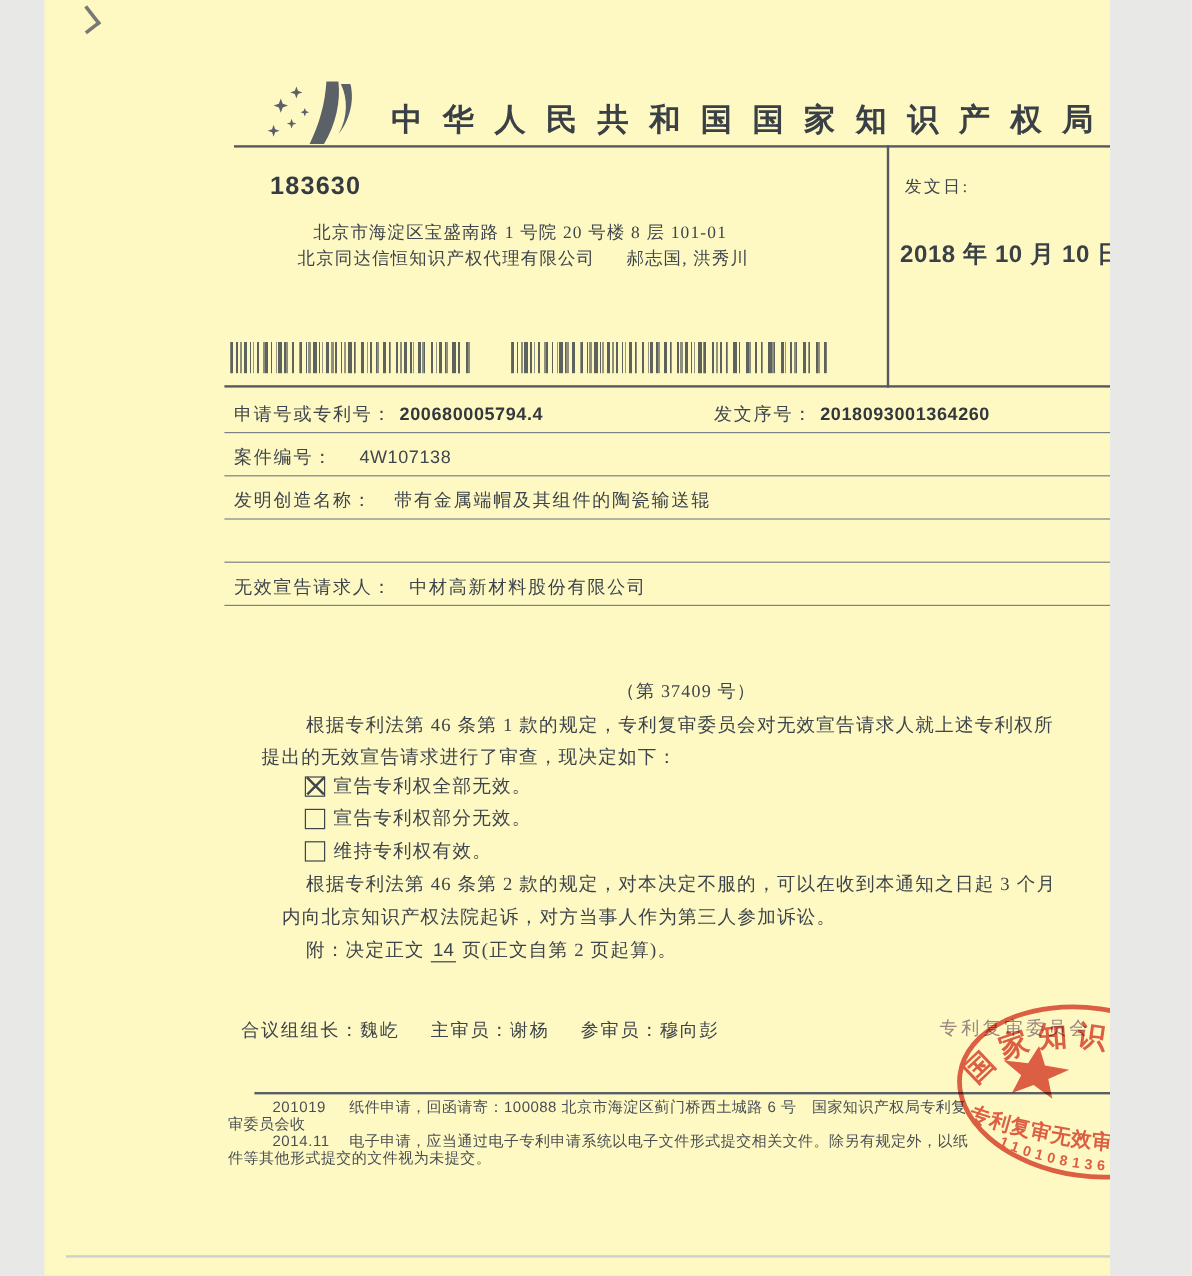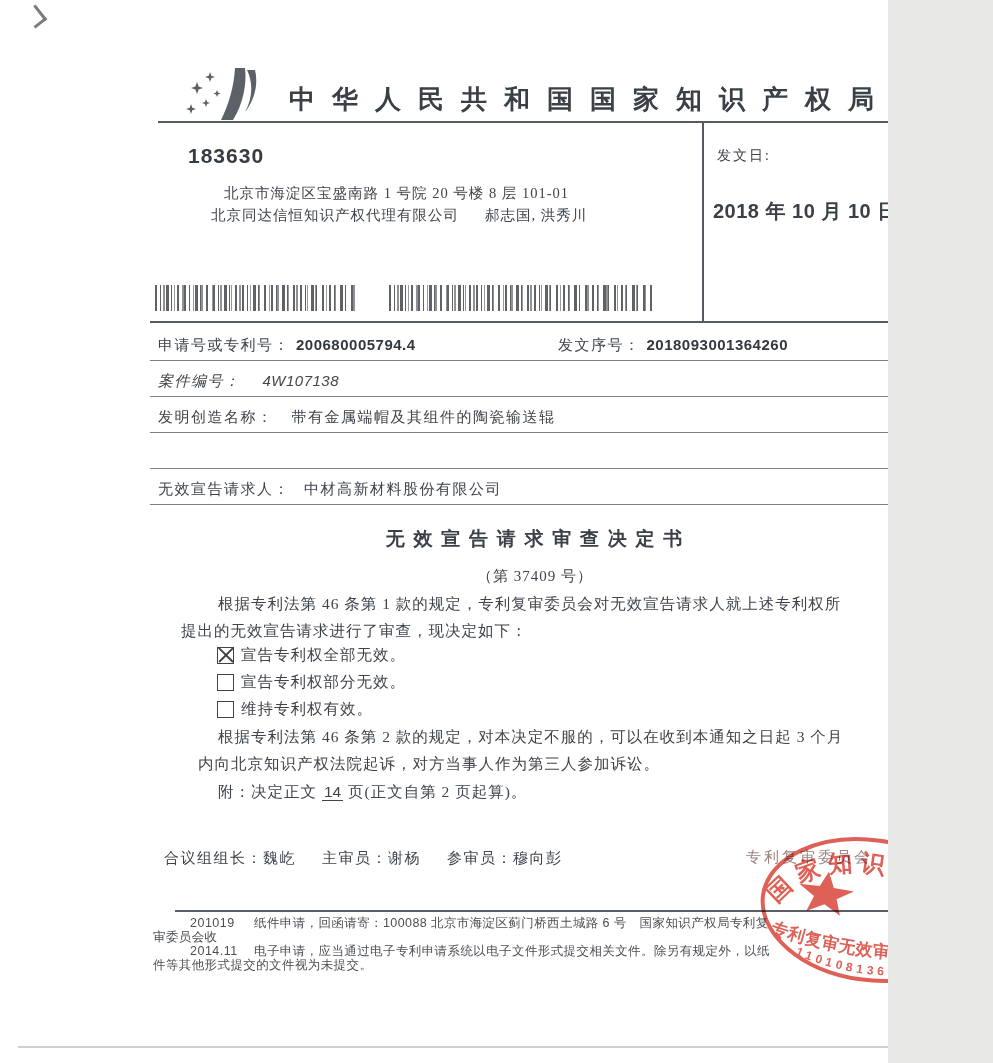--- a/index.html
+++ b/index.html
@@ -1,17 +1,17 @@
 <!DOCTYPE html>
 <html><head>
 <meta charset="utf-8">
 <style>
   html,body{margin:0;padding:0;background:#e8e8e6;}
-  #page{position:relative;width:888px;height:1063px;background:#ffffff;overflow:hidden;
-        font-family:"Liberation Serif","DejaVu Serif",serif;color:#3e444b;}
+  #page{position:relative;width:888px;height:1063px;background:#fef9c3;overflow:hidden;
+        font-family:"Liberation Serif","DejaVu Serif",serif;color:#3e444b;margin-left:37px;}
   .abs{position:absolute;}
   .sans{font-family:"Liberation Sans","DejaVu Sans",sans-serif;}
   .nowrap{white-space:nowrap;}
   
   #corner-mark{left:26px;top:9px;width:16px;height:12px;border-left:3px solid #575b60;
                border-bottom:3px solid #575b60;transform:rotate(-128deg);opacity:.8;}
   #agency-title{left:289px;top:82px;font-size:26px;font-weight:bold;letter-spacing:17px;color:#3a4046;}
   .rule{background:#565b62;}
   .rule-light{background:#7c8188;}
   
@@ -80,31 +80,30 @@
   <div class="abs rule-light" style="left:150px;top:432px;width:770px;height:1px;"></div>
   <div class="abs rule-light" style="left:150px;top:468px;width:770px;height:1px;"></div>
   <div class="abs rule-light" style="left:150px;top:504px;width:770px;height:1px;"></div>
 
   <div class="abs frow" style="left:158px;top:336px;">
     <span>申请号或专利号：</span><span class="sans fval" style="margin-left:6px;">200680005794.4</span>
   </div>
   <div class="abs frow" style="left:558px;top:336px;">
     <span>发文序号：</span><span class="sans fval" style="margin-left:6px;">2018093001364260</span>
   </div>
-  <div class="abs frow" style="left:158px;top:372px;font-style:italic;">
+  <div class="abs frow" style="left:158px;top:372px;">
     <span>案件编号：</span><span class="sans" style="margin-left:22px;letter-spacing:.5px;color:#41464d;">4W107138</span>
   </div>
   <div class="abs frow" style="left:158px;top:408px;">
     <span>发明创造名称：</span><span style="margin-left:18px;">带有金属端帽及其组件的陶瓷输送辊</span>
   </div>
   <div class="abs frow" style="left:158px;top:480px;">
     <span>无效宣告请求人：</span><span style="margin-left:14px;">中材高新材料股份有限公司</span>
   </div>
 
-  <div class="abs nowrap" style="left:150px;top:526px;width:770px;text-align:center;font-size:19px;font-weight:bold;letter-spacing:2px;color:#3a4046;">无 效 宣 告 请 求 审 查 决 定 书</div>
   <div class="abs" style="left:150px;top:567px;width:770px;text-align:center;font-size:15px;letter-spacing:1px;">（第 37409 号）</div>
 
   <div class="abs bodyline" style="left:218px;top:594px;">根据专利法第 46 条第 1 款的规定，专利复审委员会对无效宣告请求人就上述专利权所</div>
   <div class="abs bodyline" style="left:181px;top:621px;">提出的无效宣告请求进行了审查，现决定如下：</div>
 
   <div class="abs bodyline cbrow" style="left:217px;top:645px;">
     <span class="cb checked"></span>
     <span>宣告专利权全部无效。</span>
   </div>
   <div class="abs bodyline cbrow" style="left:217px;top:672px;">

